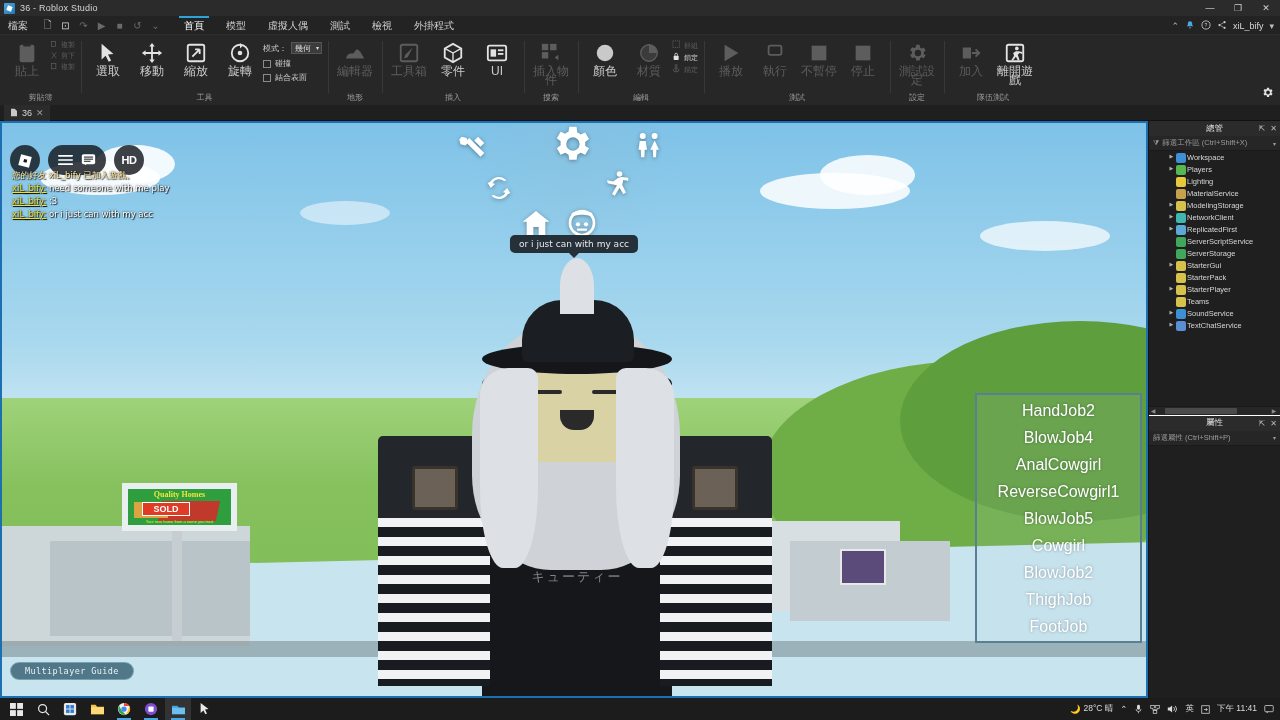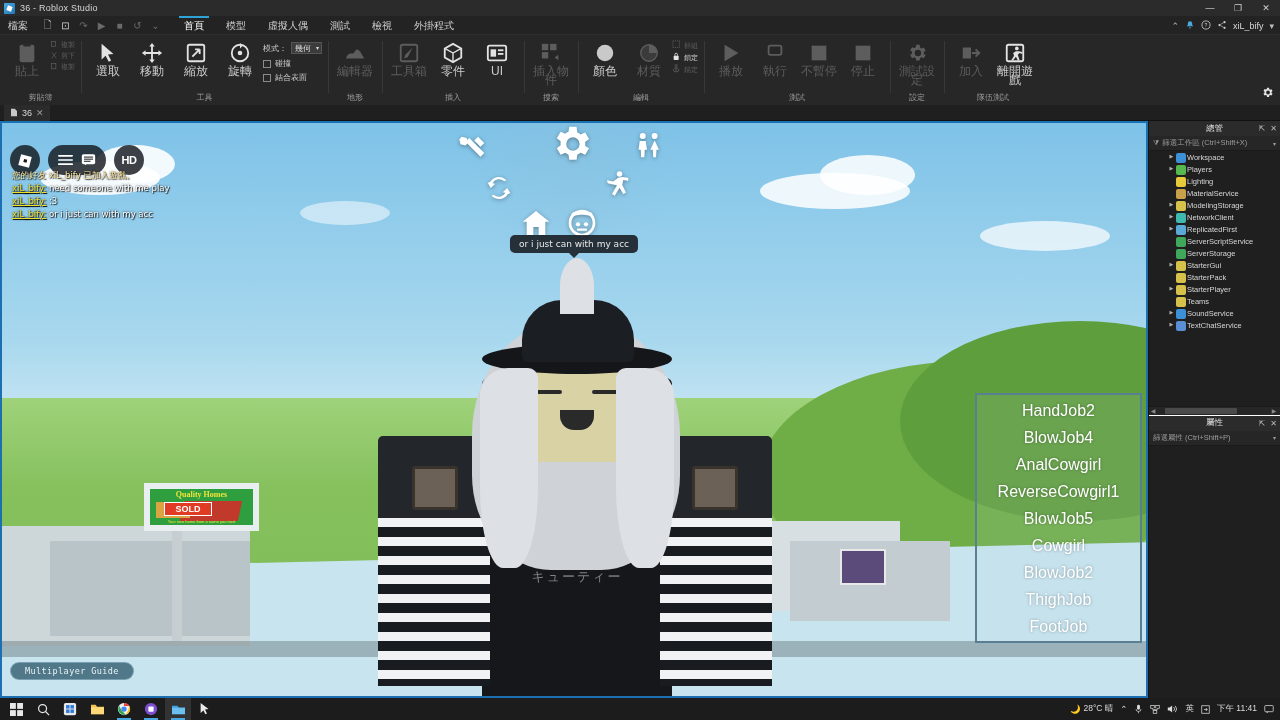--- a/index.html
+++ b/index.html
@@ -531,21 +531,21 @@
     <div class="hill" style="left:900px;top:200px;width:360px;height:200px;background:#5f9e3c;"></div>
     <div class="road"></div>
 
     <div class="bldg" style="left:0px;top:405px;width:250px;height:120px;background:#cdd6d9;"></div>
     <div class="bldg" style="left:50px;top:420px;width:200px;height:95px;background:#b9c4c8;"></div>
     <div class="bldg" style="left:660px;top:400px;width:240px;height:90px;background:#d7dfe2;"></div>
     <div class="bldg" style="left:790px;top:420px;width:160px;height:80px;background:#c3cdd1;"></div>
     <div class="bldg" style="left:840px;top:428px;width:46px;height:36px;background:#5a4b7a;border:2px solid #e8e8e8;"></div>
     <div class="bldg" style="left:0;top:520px;width:1148px;height:16px;background:#6f7f86;opacity:.5;"></div>
 
-    <div style="position:absolute;left:144px;top:362px;width:115px;height:48px;background:#e9eef0;border:3px solid #e9eef0;">
+    <div style="position:absolute;left:122px;top:362px;width:115px;height:48px;background:#e9eef0;border:3px solid #e9eef0;">
       <div style="position:absolute;inset:3px;background:#2f9e3f;overflow:hidden;">
         <div style="color:#f2e43c;font-size:8px;font-weight:bold;text-align:center;line-height:11px;font-family:'Liberation Serif',serif;">Quality Homes</div>
         <div style="position:absolute;left:32px;top:12px;width:58px;height:20px;background:#c0392b;transform:skewX(-12deg);"></div>
         <div style="position:absolute;left:6px;top:13px;width:34px;height:16px;background:#d9a441;"></div>
         <div style="position:absolute;left:14px;top:13px;width:48px;height:14px;background:#e03b24;border:1.5px solid #fff;color:#fff;font-size:9px;font-weight:bold;text-align:center;line-height:12px;">SOLD</div>
         <div style="position:absolute;left:0;right:0;bottom:1px;color:#f2e43c;font-size:4px;text-align:center;">Your new home from a name you trust</div>
       </div>
     </div>
     <div style="position:absolute;left:172px;top:410px;width:10px;height:110px;background:#c6ced1;"></div>
 

